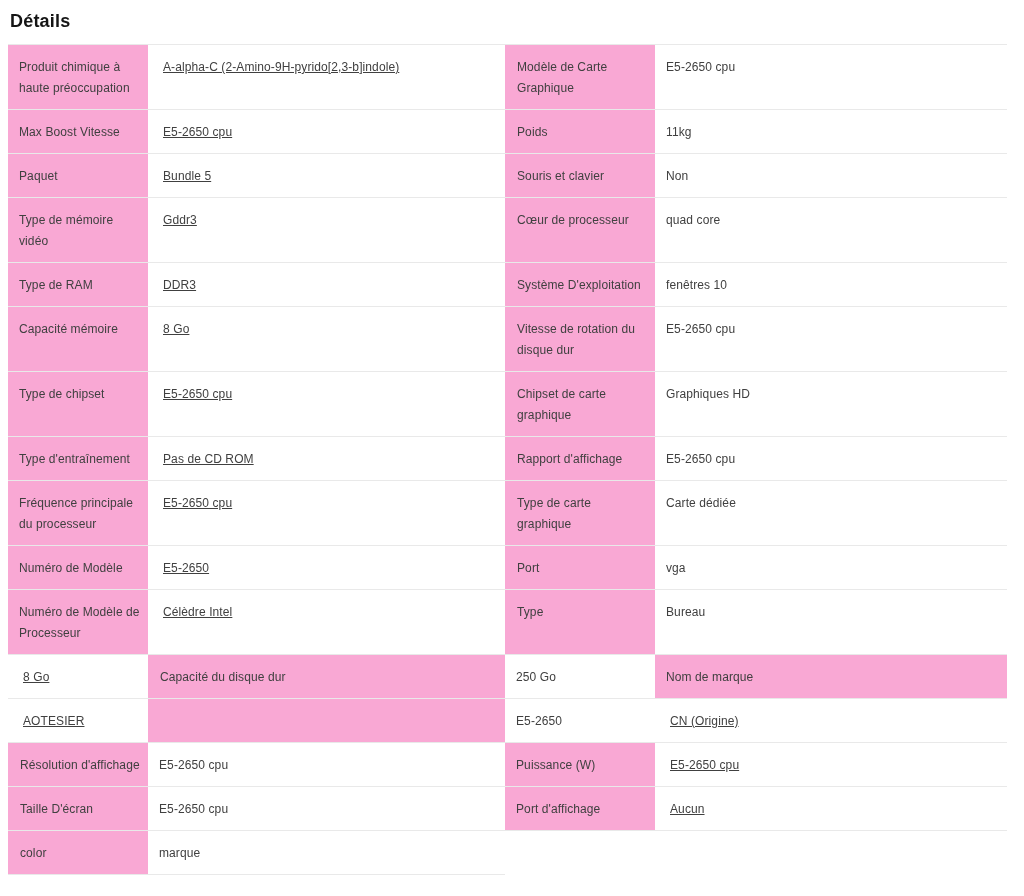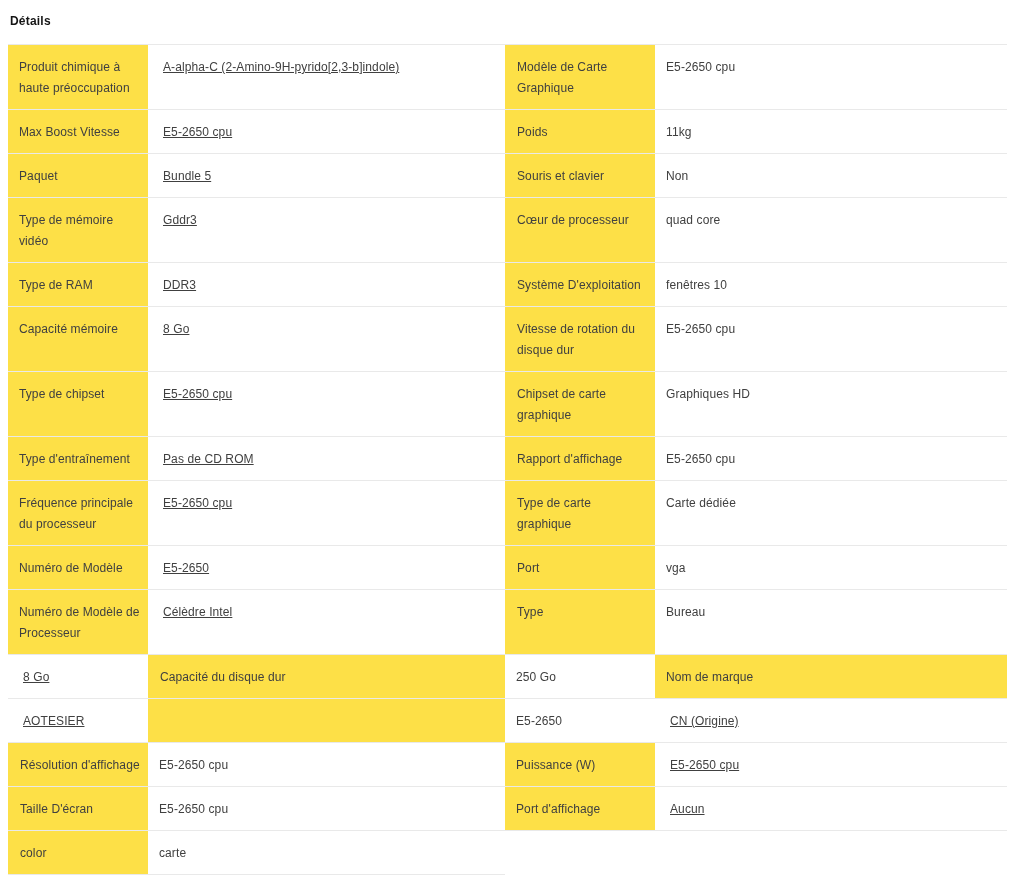--- a/index.html
+++ b/index.html
@@ -3,21 +3,21 @@
 <meta charset="utf-8">
 <style>
   * { margin: 0; padding: 0; box-sizing: border-box; }
   html, body {
     width: 1024px;
     background: #ffffff;
     font-family: "Liberation Sans", "DejaVu Sans", sans-serif;
   }
   body { padding: 8px 17px 12px 8px; }
   .page-title {
-    font-size: 12px;
+    font-size: 18px;
     font-weight: 700;
     color: #151515;
     letter-spacing: 0.2px;
     margin: 2px 0 12px 2px;
     line-height: 22px;
   }
   .spec-grid {
     display: grid;
     grid-template-columns: 140px 357px 150px 352px;
     width: 999px;
@@ -27,21 +27,21 @@
     border-bottom: 1px solid #e9e9e9;
     min-height: 44px;
     padding: 12px 8px 10px 12px;
     font-size: 12px;
     line-height: 21px;
     color: #404040;
     letter-spacing: 0.1px;
     background: #ffffff;
   }
   .cell.label {
-    background: #fde047;
+    background: #f9a8d4;
     padding-left: 11px;
   }
   .cell.left-value { padding-left: 15px; text-decoration: underline; }
   .cell.right-label { padding-left: 12px; }
   .cell.right-value { padding-left: 11px; }
 </style>
 </head>
 <body>
 
 <h1 class="page-title">Détails</h1>
@@ -239,15 +239,15 @@
   <div class="cell label left-label">
     <span>Port d'affichage</span>
   </div>
   <div class="cell value left-value">
     <span>Aucun</span>
   </div>
   <div class="cell label right-label">
     <span>color</span>
   </div>
   <div class="cell value right-value">
-    <span>carte</span>
+    <span>marque</span>
   </div>
 </div>
 
 </body></html>

